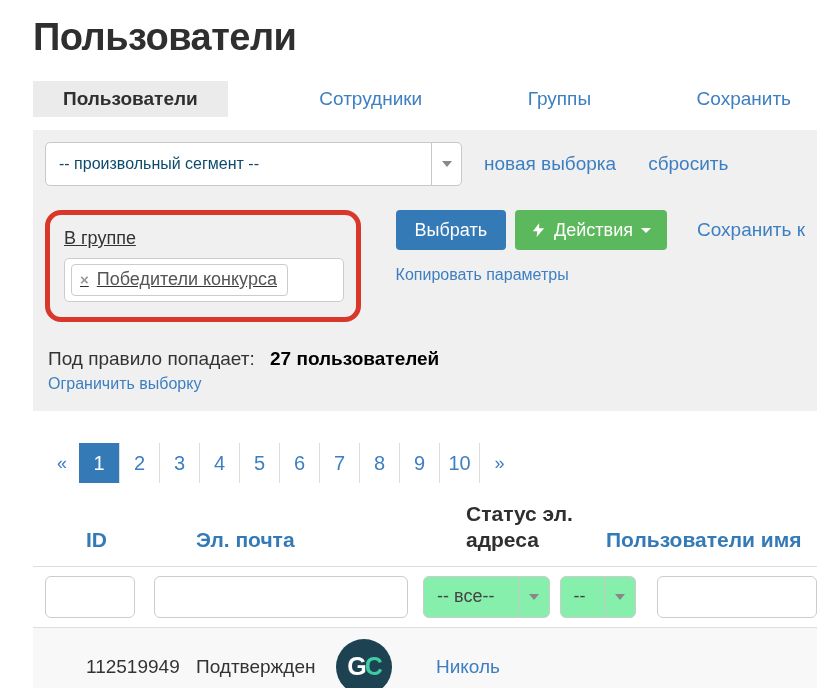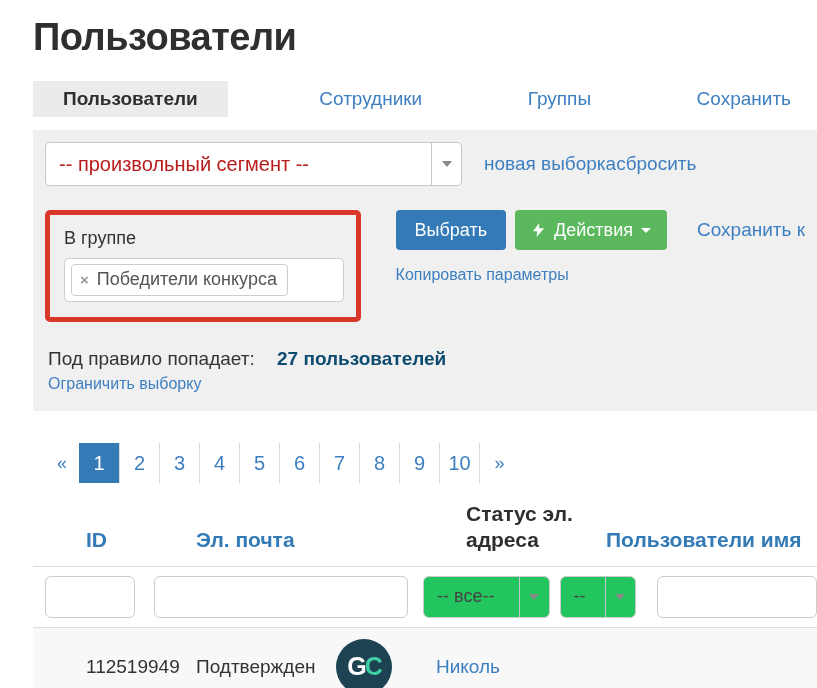--- a/index.html
+++ b/index.html
@@ -12,46 +12,46 @@
   
   .tabs { display:flex; align-items:stretch; justify-content:space-between; margin:22px 12px 0 33px; height:36px; }
   .tab { display:flex; align-items:center; padding:0 14px; font-size:19px; color:#3d7fc1; cursor:pointer; white-space:nowrap; }
   .tab.active { background:#ebebeb; color:#2f2f2f; font-weight:bold; padding:0 30px; }
 
   
   .panel { margin:13px 0 0 33px; width:784px; background:#f0f0f0; padding:12px 12px 18px 12px; }
   .panel-row1 { display:flex; align-items:center; }
   .segment-select { width:417px; height:44px; background:#fff; border:1px solid #c8c8c8; border-radius:5px;
     display:flex; align-items:center; justify-content:space-between; cursor:pointer; }
-  .segment-select .sel-text { padding-left:13px; font-size:20px; color:#b91c1c;text-align:right; }
+  .segment-select .sel-text { padding-left:13px; font-size:16px; color:#0c4a6e;text-align:right; }
   .sel-arrow-box { width:30px; height:100%; border-left:1px solid #c8c8c8; display:flex; align-items:center; justify-content:center; }
   .caret-gray { width:0; height:0; border-left:5px solid transparent; border-right:5px solid transparent; border-top:6px solid #888; }
-  .row1-links { display:flex; margin-left:22px; }
+  .row1-links { display:flex; gap:32px; margin-left:22px; }
   .blue-link { color:#3d7fc1; font-size:19px; text-decoration:none; cursor:pointer; white-space:nowrap; }
 
   .panel-row2 { display:flex; margin-top:24px; align-items:flex-start; }
-  .red-box { width:375px; border:5px solid #da372b; border-radius:5px; padding:13px 12px 15px 14px; }
+  .red-box { width:375px; border:5px solid #da372b; border-radius:16px; padding:13px 12px 15px 14px;text-decoration:underline; }
   .group-label { font-size:18px; color:#333; margin-bottom:9px; }
   .tag-input { background:#fff; border:1px solid #ccc; border-radius:5px; min-height:44px; padding:5px 6px; display:flex; align-items:center; cursor:text; }
   .tag { display:inline-flex; align-items:center; border:1px solid #ccc; border-radius:4px; background:#fff; padding:4px 10px 5px 8px; font-size:18px; color:#555; }
   .tag-x { color:#999; font-size:15px; margin-right:8px; cursor:pointer; font-weight:bold; }
 
   .row2-right { margin-left:35px; flex:1; }
   .btn-row { display:flex; align-items:center; }
   .btn { height:40px; border:none; border-radius:4px; font-size:18px; color:#fff; display:inline-flex; align-items:center; cursor:pointer; font-family:"Liberation Sans",sans-serif; }
   .btn-blue { background:#337ab7; padding:0 19px; }
   .btn-green { background:#5cb85c; padding:0 16px; margin-left:9px; }
   .bolt { width:15px; height:18px; margin-right:8px; }
   .caret-white { width:0; height:0; border-left:5px solid transparent; border-right:5px solid transparent; border-top:5px solid #fff; margin-left:8px; }
   .save-link { margin-left:30px; font-size:19px; white-space:nowrap; }
   .copy-link { display:inline-block; margin-top:16px; font-size:16px; }
 
   .panel-row3 { margin-top:26px; padding-left:3px; }
   .rule-line { font-size:19px; color:#333; }
-  .rule-count { color:#0c4a6e; font-weight:bold; margin-left:17px; }
+  .rule-count { color:#000000; font-weight:bold; margin-left:10px; }
   .limit-link { display:inline-block; margin-top:5px; font-size:16px; }
 
   
   .pagination { display:flex; margin:32px 0 0 45px; height:40px; align-items:stretch; }
   .page-item { min-width:40px; display:flex; align-items:center; justify-content:center; font-size:20px;
     color:#3d7fc1; cursor:pointer; border-left:1px solid #dcdcdc; }
   .page-item:first-child { border-left:none; min-width:34px; }
   .page-item.active { background:#337ab7; color:#fff; border-left:none; }
   .page-item.arrow { font-size:18px; }
 
@@ -64,21 +64,21 @@
   .col-id { width:110px;margin-left:41px; }
   .col-email { width:270px; }
   .col-status { width:140px; padding-right:30px; }
   .col-avatar { width:100px; }
   .col-name { flex:1; padding-right:4px; }
 
   .tbl-filter { display:flex; align-items:center; border-top:1px solid #ddd; border-bottom:1px solid #ddd; padding:9px 0 9px 12px; }
   .f-input { height:42px; border:1px solid #ccc; border-radius:6px; background:#fff; font-size:18px; padding:0 10px; color:#333; outline:none; font-family:"Liberation Sans",sans-serif; }
   .f-id { width:90px; }
   .f-email { width:255px; }
-  .f-select { height:42px; background:#22c55e; border:1px solid #ccc; border-radius:6px; display:flex; align-items:center; justify-content:space-between; cursor:pointer; }
+  .f-select { height:42px; background:#86efac; border:1px solid #ccc; border-radius:6px; display:flex; align-items:center; justify-content:space-between; cursor:pointer; }
   .f-select .sel-text { padding-left:13px; font-size:18px; color:#444; }
   .f-status { width:130px; }
   .f-avatar { width:78px; }
   .f-name { width:160px; }
   .gap1 { width:20px; } .gap2 { width:15px; } .gap3 { width:10px; } .gap4 { width:22px; }
 
   .tbl-row { display:flex; align-items:center; background:#f8f8f8; height:78px; padding-left:12px; }
   .cell { font-size:19px; color:#333; }
   .cell-email { display:flex; align-items:center; }
   .blur-bar { display:flex; flex-direction:column; }

